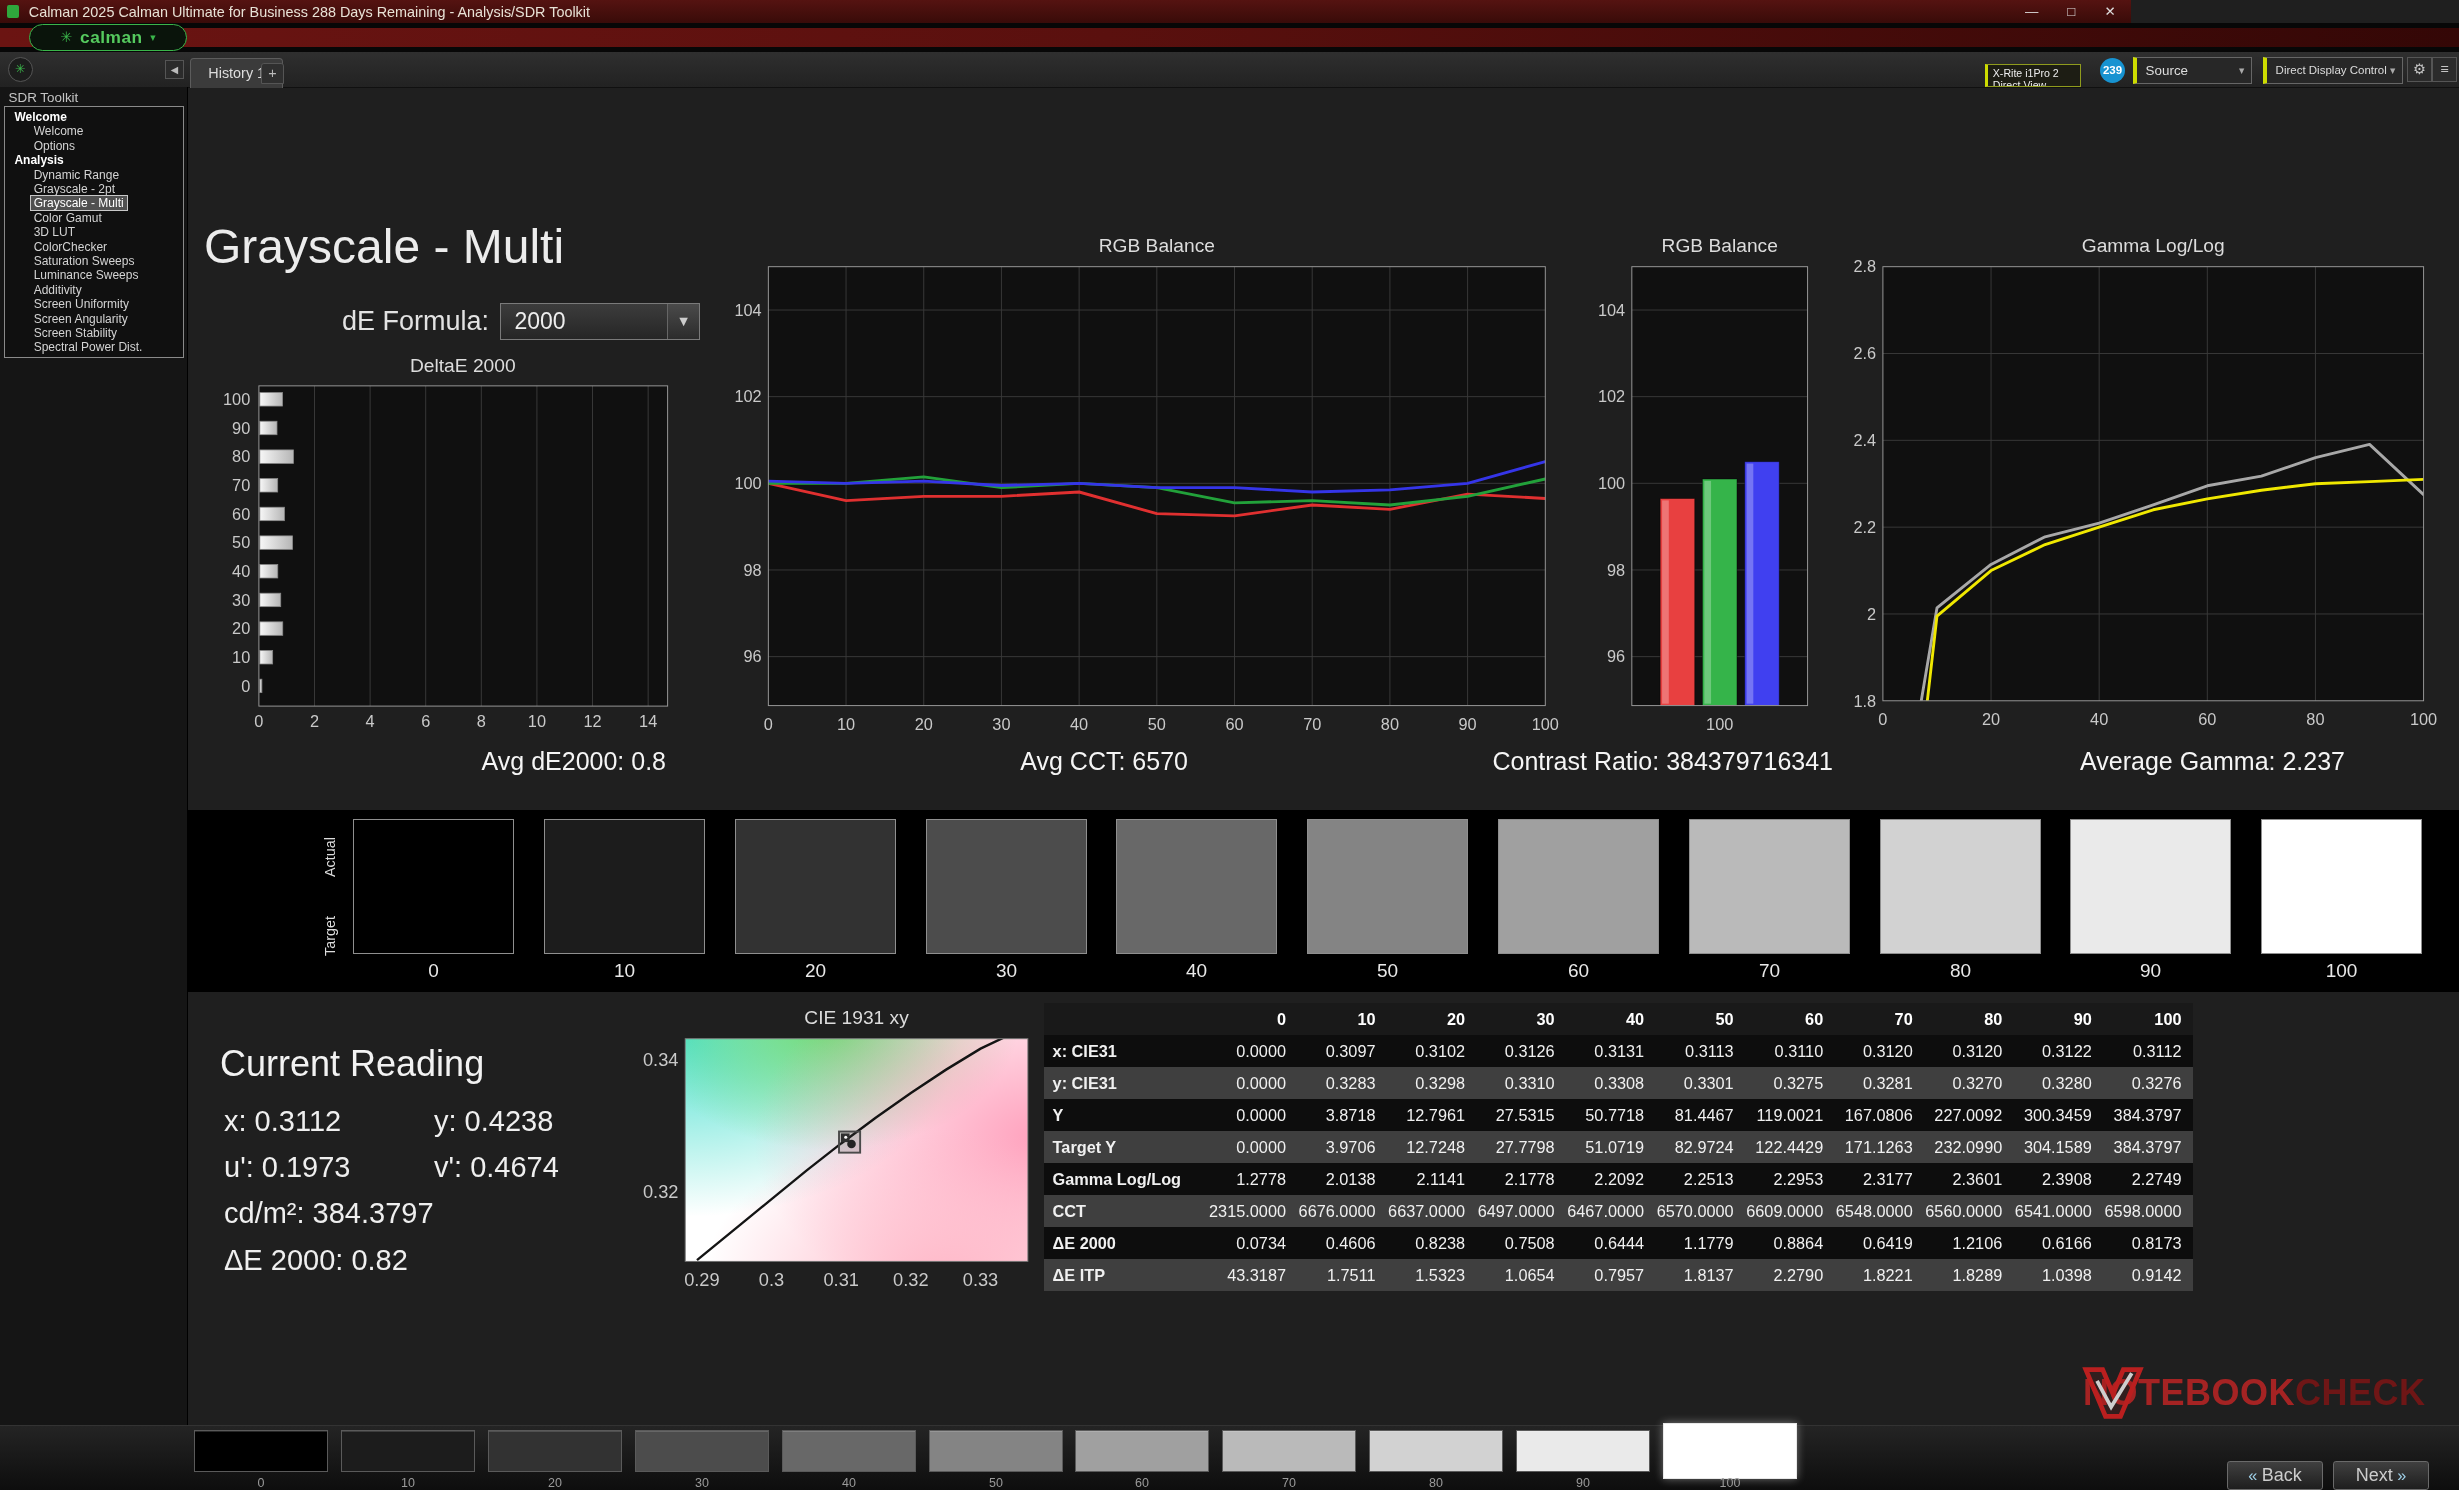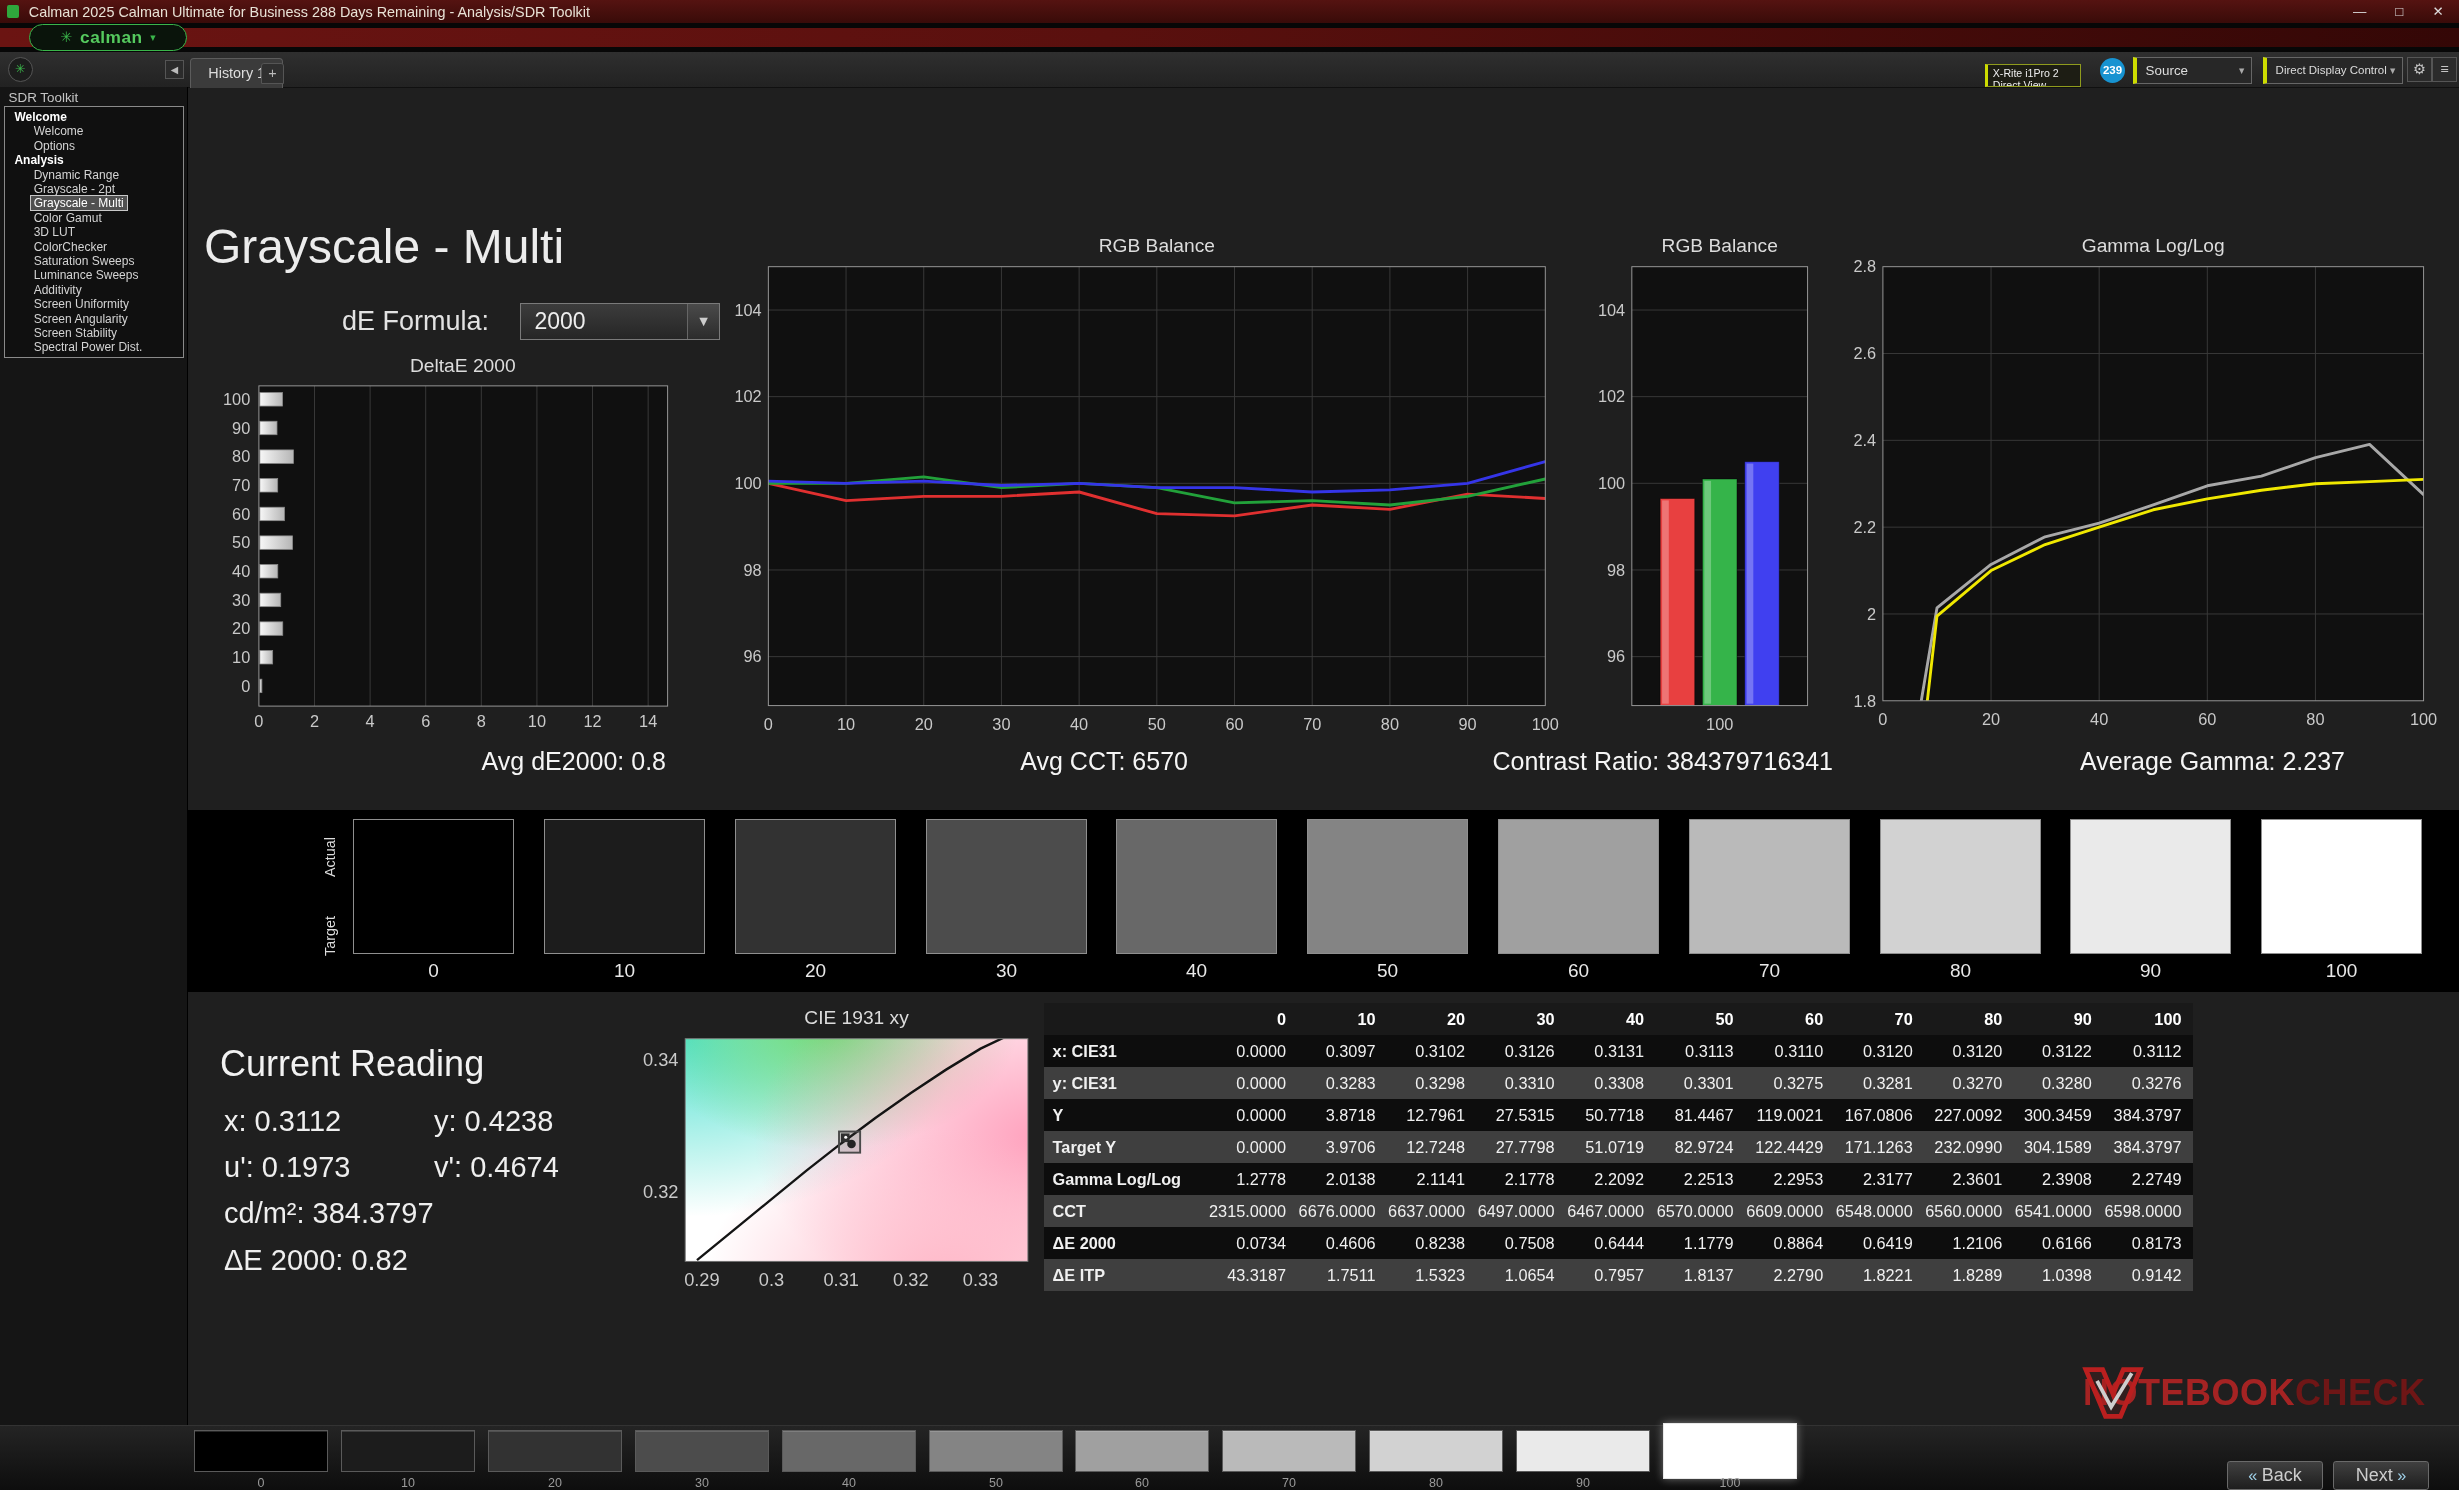--- a/index.html
+++ b/index.html
@@ -1,20 +1,20 @@
 <!DOCTYPE html>
 <html><head>
 <meta charset="utf-8">
 <style>
   html,body{margin:0;padding:0;background:#000;}
   #app{position:relative;width:2459px;height:1491px;background:#1f1f1f;overflow:hidden;
        font-family:"Liberation Sans",sans-serif;color:#e6e6e6;}
 
   
-  .titlebar{position:absolute;left:0;top:0;width:2459px;height:23px;
+  .titlebar{position:absolute;left:0;top:0;width:2131px;height:23px;
     background:linear-gradient(180deg,#551311,#390b09);display:flex;align-items:center;}
   .app-icon{width:12.5px;height:12.5px;margin-left:6.7px;background:#2fa83c;border-radius:1.9px;flex:0 0 auto;}
   .title-text{font-size:14.4px;color:#e8e2d6;margin-left:9.6px;white-space:nowrap;}
   .win-controls{margin-left:auto;display:flex;gap:29px;margin-right:15.4px;font-size:13.4px;color:#ddd;}
   .win-controls span{cursor:default;}
 
   
   .logobar{position:absolute;left:0;top:23px;width:2459px;height:29px;background:#070707;}
   .stripe{position:absolute;left:0;top:4.8px;width:2459px;height:19px;
     background:linear-gradient(90deg,#6b1412 0%,#5a100e 45%,#340706 100%);}
@@ -57,21 +57,21 @@
   .tree-group{font-weight:bold;color:#fff;font-size:12px;line-height:14.4px;padding-left:9.6px;white-space:nowrap;}
   .tree-child{color:#d4d4d4;font-size:12px;line-height:14.4px;padding-left:26px;white-space:nowrap;cursor:default;}
   .tree-child span{padding:0 2.9px;}
   .tree-child span.sel{background:#505050;outline:1px solid #c8c8c8;color:#fff;}
 
   
   .page-title{position:absolute;left:204px;top:219px;font-size:48px;color:#ececec;font-weight:normal;}
   .de-label{position:absolute;left:342px;top:306px;font-size:27px;color:#e2e2e2;}
   .de-dropdown{position:absolute;left:500px;top:303px;width:200px;height:37px;
     background:linear-gradient(180deg,#3c3c3c,#262626);border:1px solid #7a7a7a;font-size:23px;color:#eee;
-    line-height:35px;padding-left:13.4px;box-sizing:border-box;margin-left:20px;}
+    line-height:35px;padding-left:13.4px;box-sizing:border-box;}
   .de-dropdown .arrowbox{position:absolute;right:0;top:0;width:31px;height:35px;background:linear-gradient(180deg,#4a4a4a,#2c2c2c);
     border-left:1px solid #666;color:#ccc;text-align:center;line-height:35px;font-size:14.4px;}
 
   
   svg{position:absolute;overflow:visible;}
   svg text{font-family:"Liberation Sans",sans-serif;}
   #chart-deltae{left:206px;top:357px;}
   #chart-rgb{left:725px;top:235px;}
   #chart-rgbbar{left:1597px;top:235px;}
   #chart-gamma{left:1849px;top:235px;}

